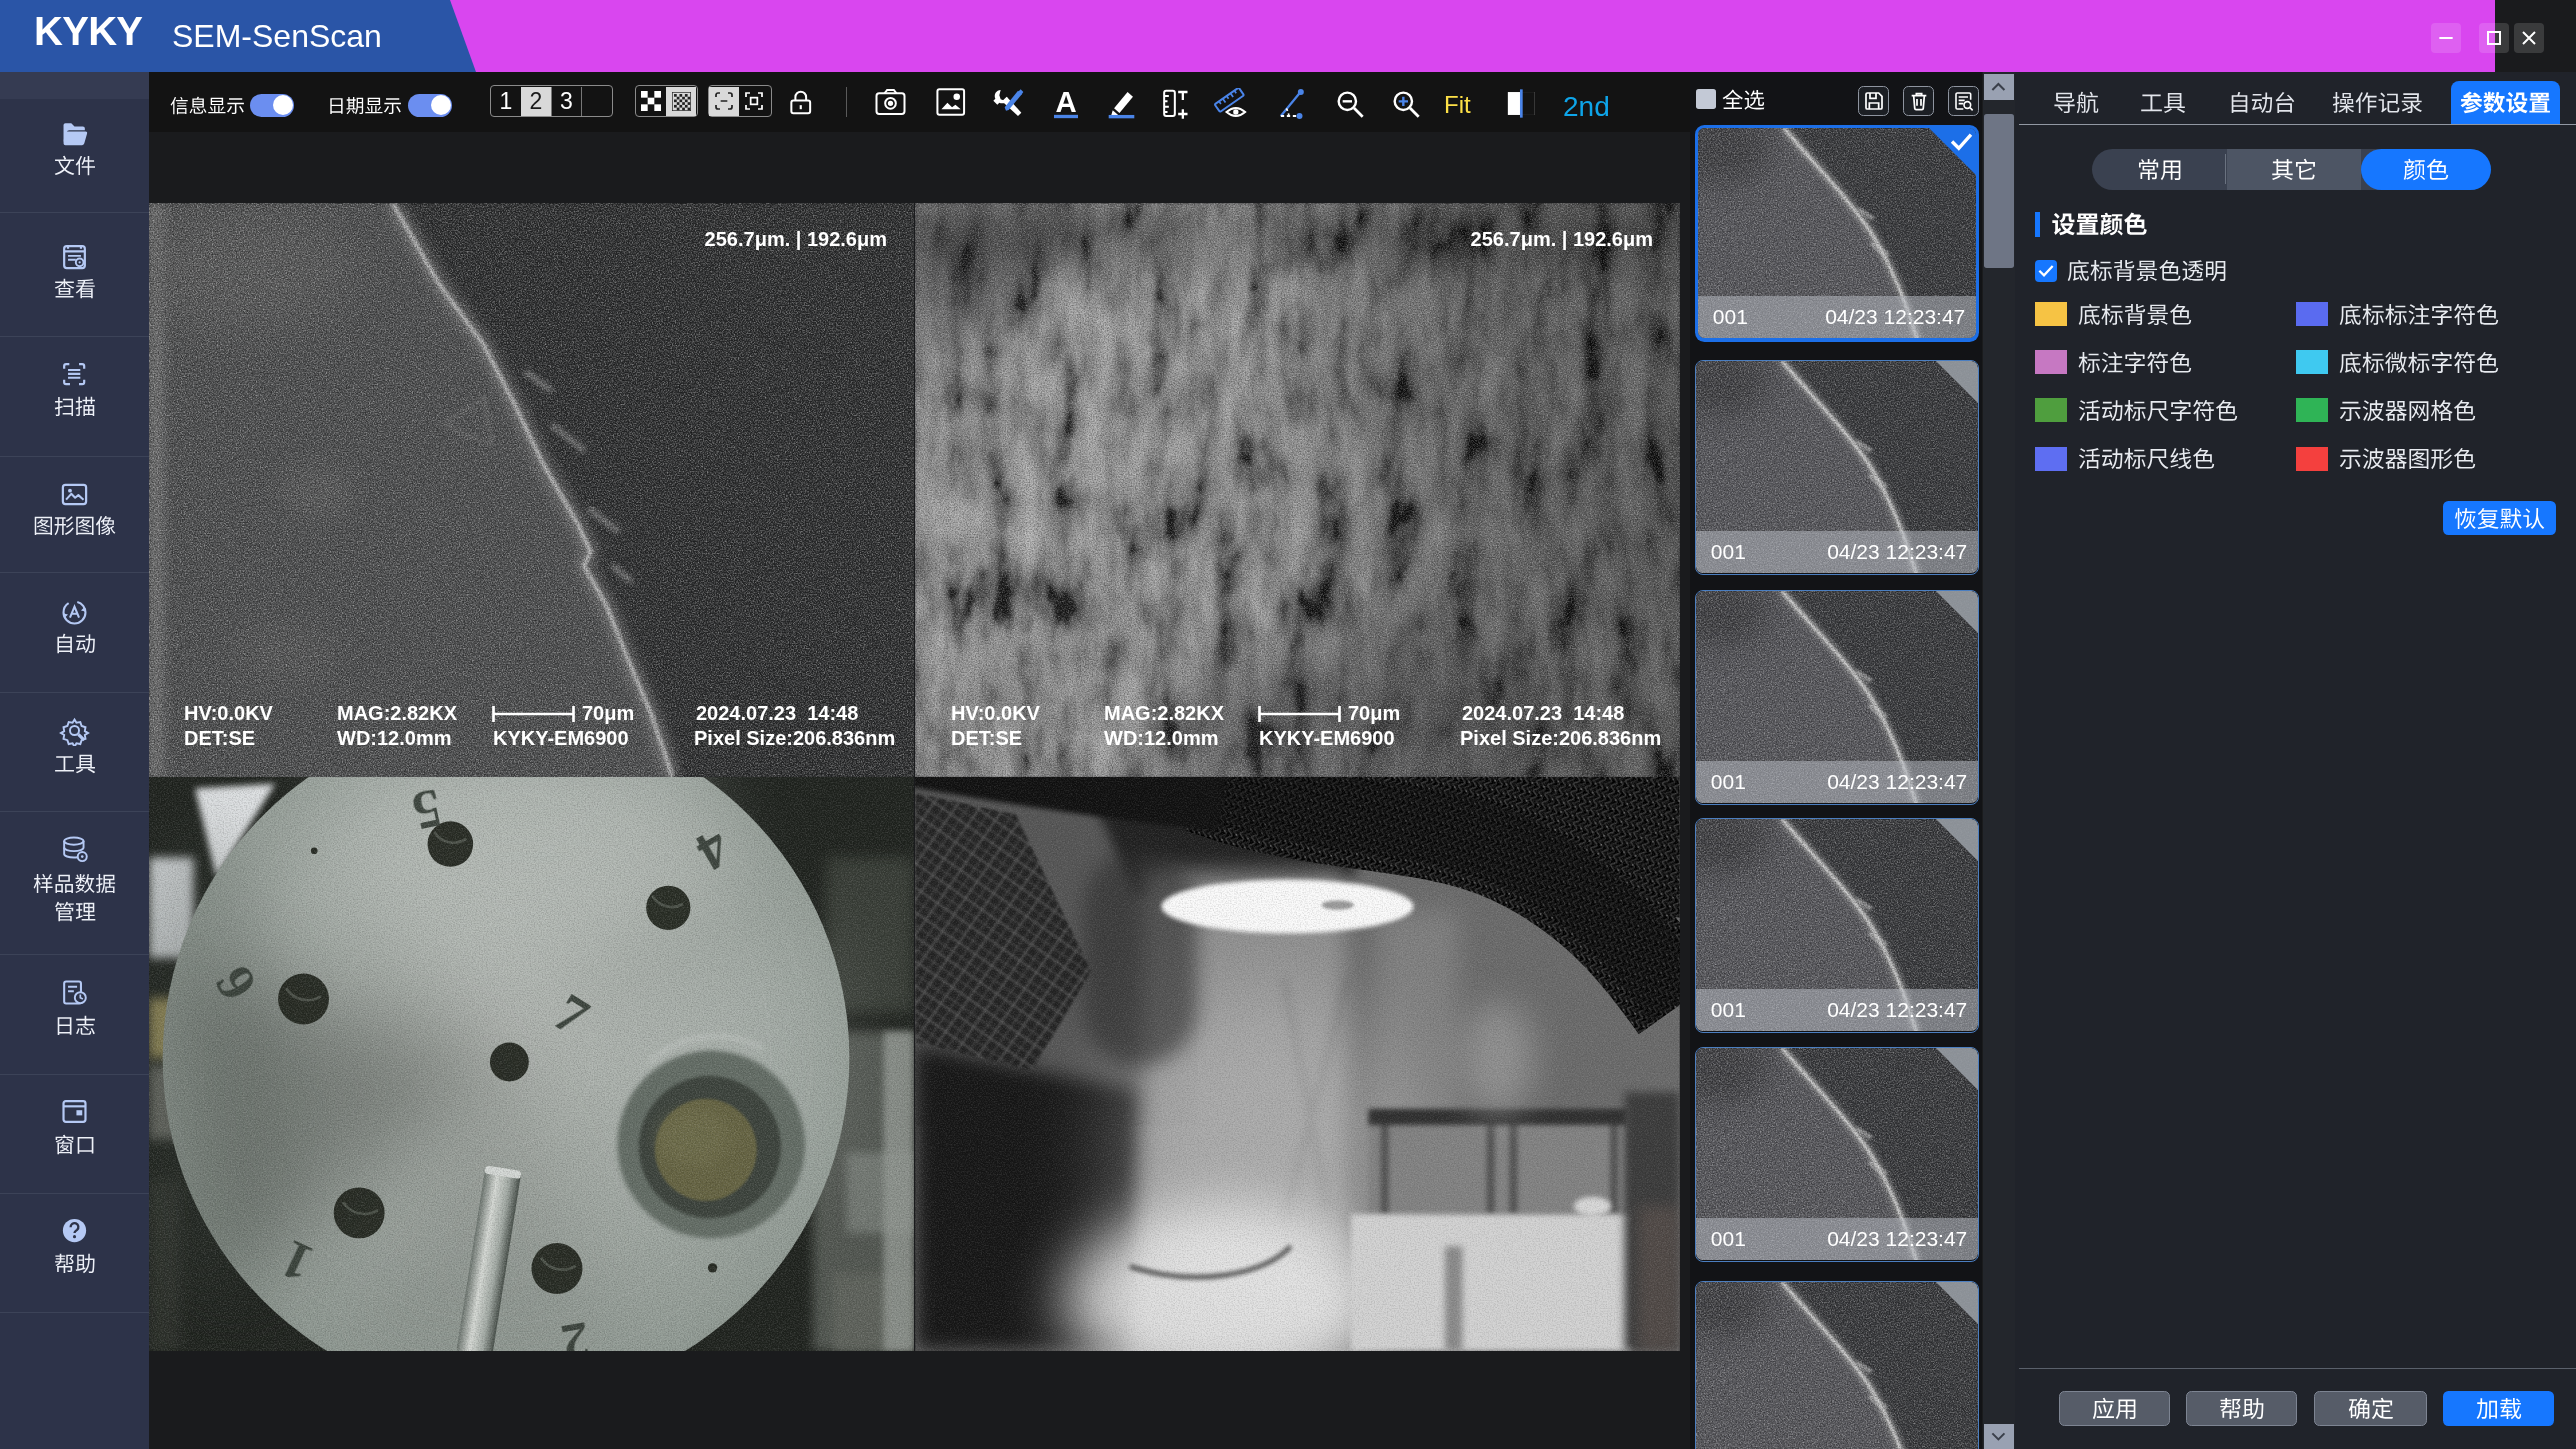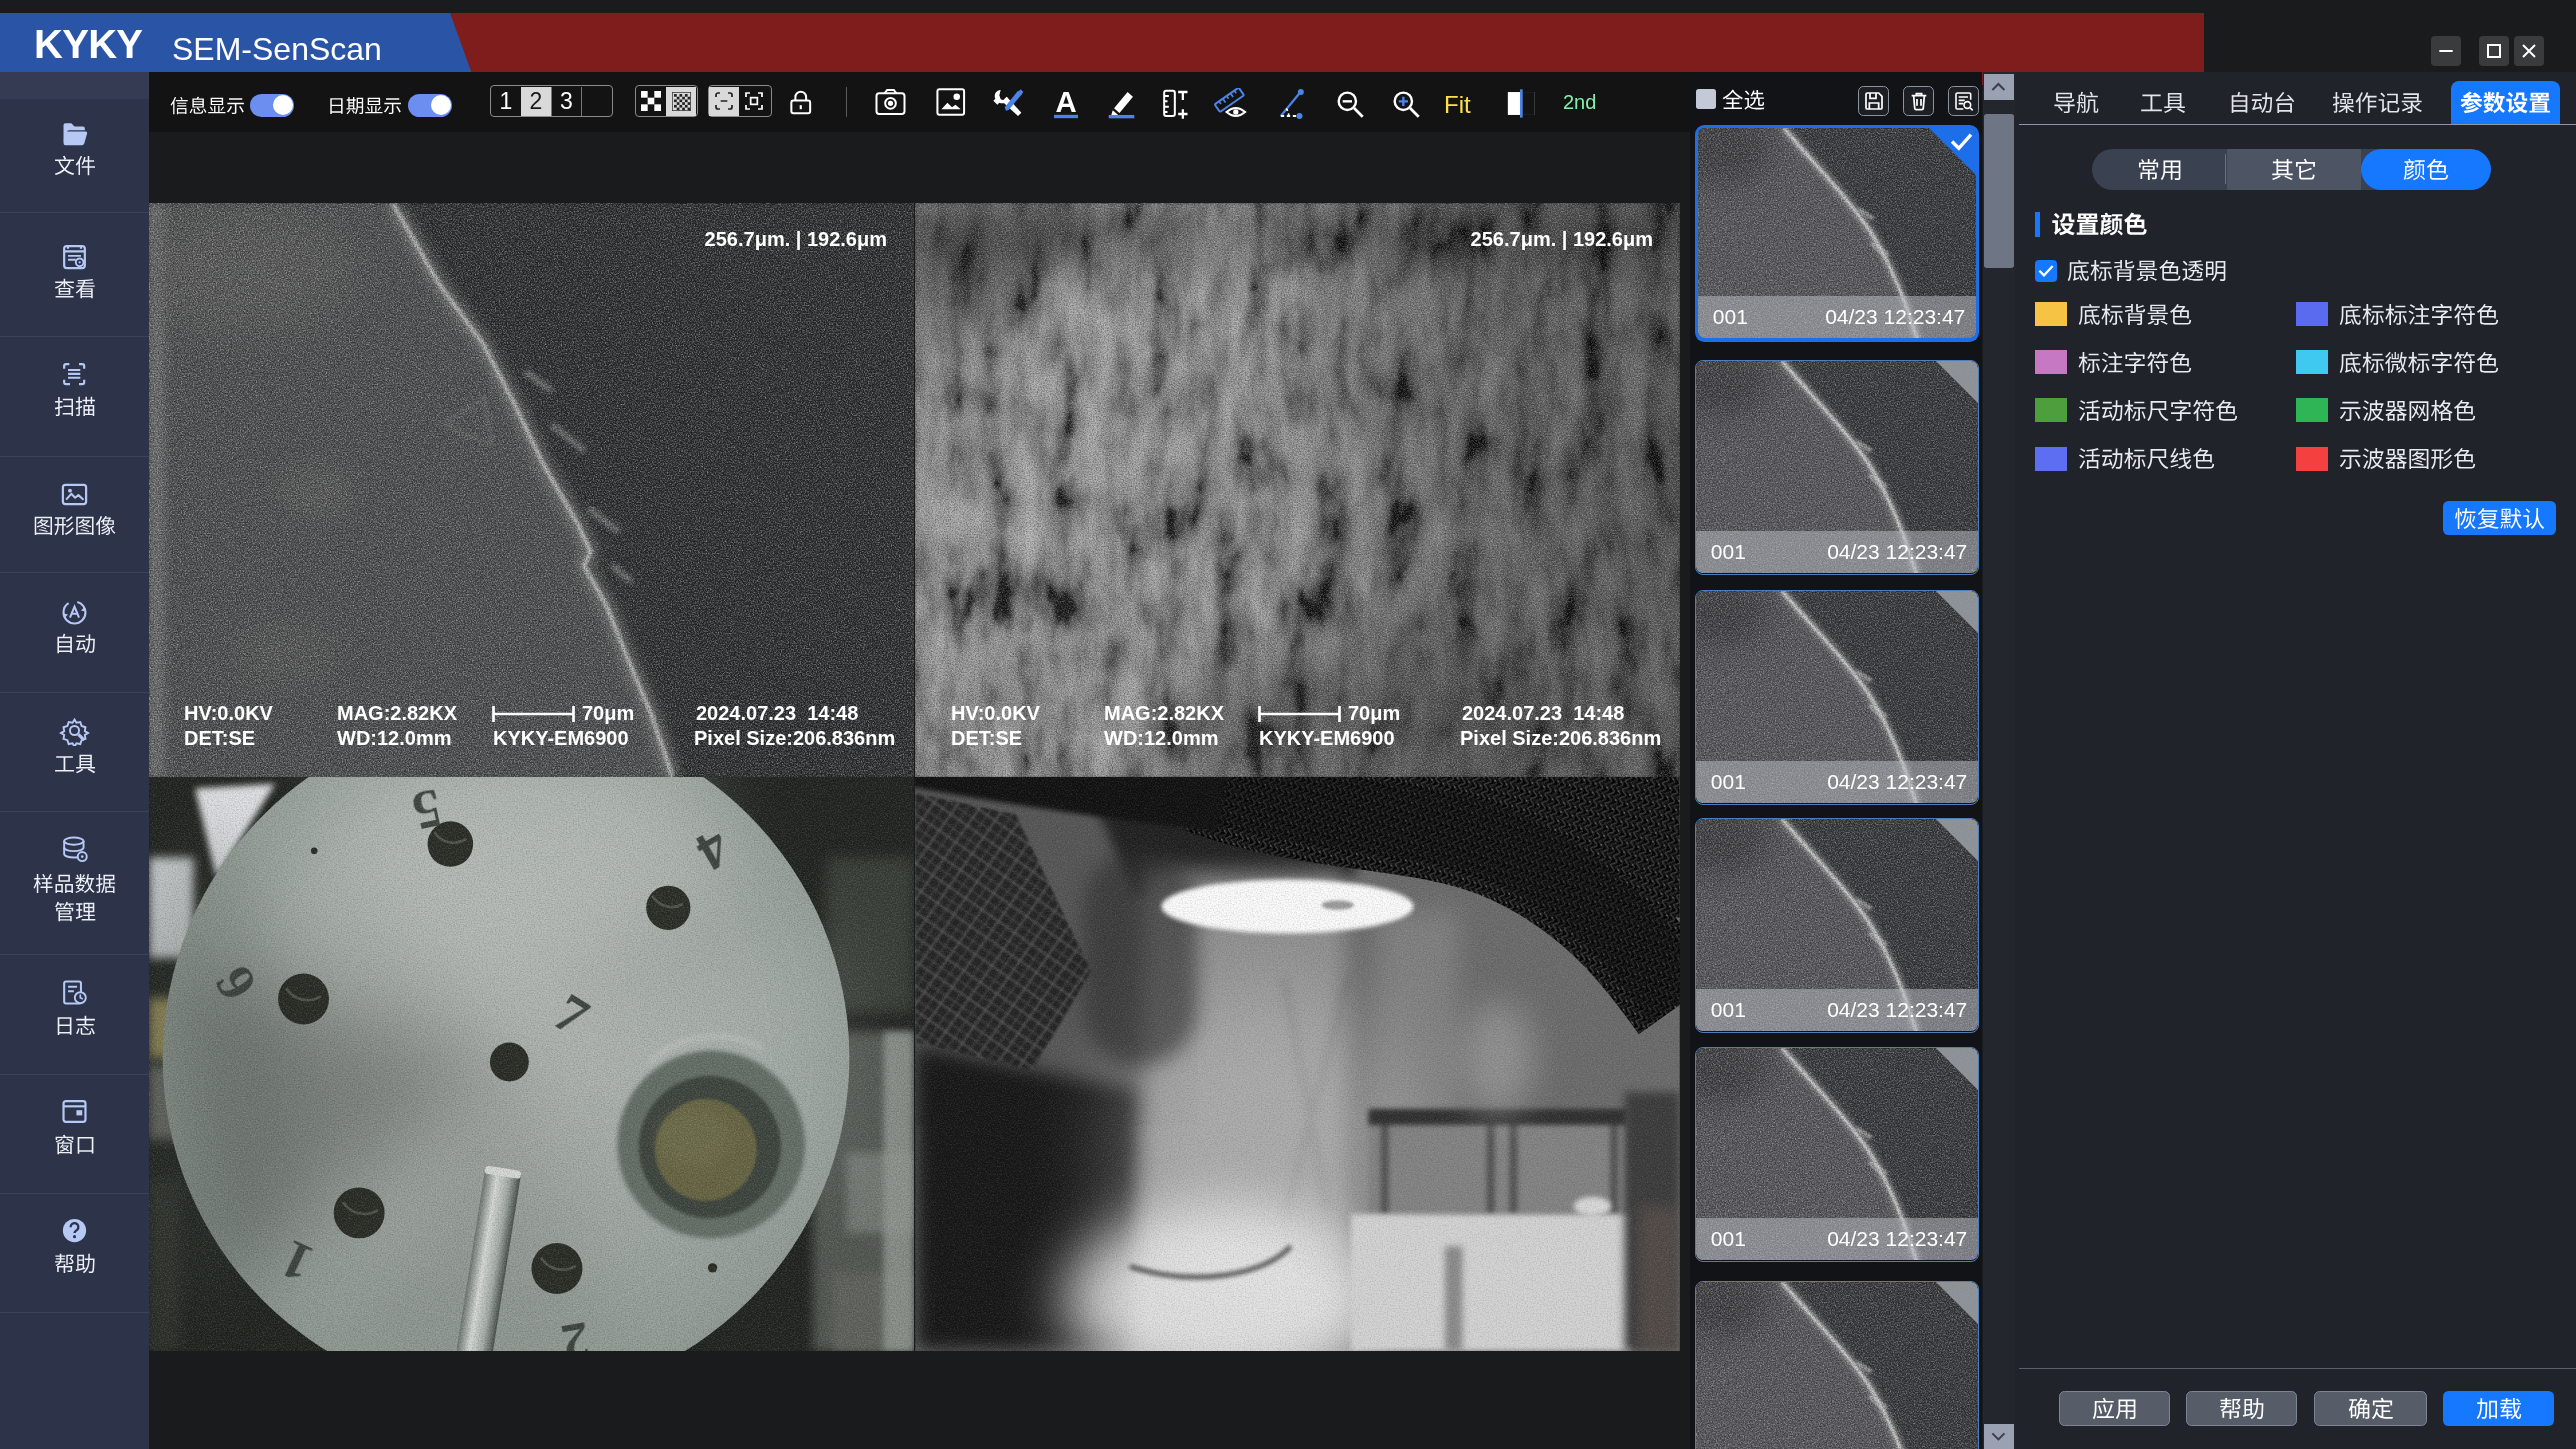--- a/index.html
+++ b/index.html
@@ -57,21 +57,21 @@
  <feTurbulence type="fractalNoise" baseFrequency="0.02 0.009" numOctaves="4" seed="17" stitchTiles="stitch"></feTurbulence>
  <feColorMatrix type="matrix" values="1.15 0 0 0 -0.28 1.15 0 0 0 -0.28 1.15 0 0 0 -0.28 0 0 0 0 1"></feColorMatrix>
 </filter>
 <filter id="fiber2" x="0" y="0" width="100%" height="100%">
  <feTurbulence type="fractalNoise" baseFrequency="0.055 0.012" numOctaves="4" seed="29" stitchTiles="stitch"></feTurbulence>
  <feColorMatrix type="matrix" values="1.4 0 0 0 -0.2 1.4 0 0 0 -0.2 1.4 0 0 0 -0.2 0 0 0 0 1"></feColorMatrix>
 </filter>
 </defs>
 </svg>
 
-<div class="abs" style="left:0;top:13px;width:2204px;height:72px;background:#7f1d1d">
+<div class="abs" style="left:0;top:0;width:2495px;height:72px;background:#d946ef">
  <div class="abs" style="left:0;top:0;width:483px;height:72px;background:#2a55a7;clip-path:polygon(0 0,450px 0,476px 72px,0 72px)"></div>
  <div class="abs" style="left:34px;top:8.7px;color:#fff;font-weight:700;font-size:40px;letter-spacing:-0.7px">KYKY</div>
  <div class="abs" style="left:172px;top:18px;color:#fff;font-size:32px">SEM-SenScan</div>
  <div class="abs flexc" style="left:2431px;top:23px;width:30px;height:30px;background:rgba(255,255,255,.14);border-radius:4px;justify-content:center">
   <svg width="20" height="20" viewBox="0 0 30 30">
         <path d="M5 15H25" stroke="#fff" stroke-width="3"></path>
       </svg>
     </div>
  <div class="abs flexc" style="left:2479px;top:23px;width:30px;height:30px;background:rgba(255,255,255,.14);border-radius:4px;justify-content:center">
   <svg width="20" height="20" viewBox="0 0 30 30">
@@ -362,21 +362,21 @@
       <circle cx="20" cy="20" r="13"></circle>
       <path d="M30 30l13 13" stroke-width="4.2"></path>
       <path d="M13 20h14M20 13v14" stroke="#4a84e8"></path>
     </svg></div>
 <div class="abs" style="left:1444px;top:91px;color:#fde047;font-size:24px">Fit</div>
 <div class="abs" style="left:1505px;top:88px"><svg width="34" height="31" viewBox="0 0 50 46">
       <rect x="4" y="6" width="40" height="34" fill="#fff"></rect>
       <rect x="24" y="6" width="20" height="34" fill="#131313"></rect>
       <rect x="22" y="2" width="4" height="42" fill="#4a84e8"></rect>
     </svg></div>
-<div class="abs" style="left:1563px;top:91px;color:#86efac;font-size:20px">2nd</div>
+<div class="abs" style="left:1563px;top:91px;color:#0ea5e9;font-size:28px">2nd</div>
 <div class="abs" style="left:149px;top:203px;width:765px;height:574px"><svg width="765" height="574" viewBox="0 0 1140 855">
 <rect width="1140" height="855" fill="#2a2b2c"></rect>
 <polygon points="0,0 363,0 432,120 498,210 545,300 588,390 640,480 658,520 648,540 682,600 714,680 748,760 772,830 780,855 0,855" fill="#4a4b4c"></polygon>
 <path d="M363,0 L432,120 L498,210 L545,300 L588,390 L640,480 L658,520 L648,540 L682,600 L714,680 L748,760 L772,830 L780,855" fill="none" stroke="#7e7e7e" stroke-width="22" style="filter:blur(8px)" opacity="0.7"></path>
 <path d="M363,0 L432,120 L498,210 L545,300 L588,390 L640,480 L658,520 L648,540 L682,600 L714,680 L748,760 L772,830 L780,855" fill="none" stroke="#c9c9c9" stroke-width="6" style="filter:blur(2px)" opacity="0.85"></path>
 <path d="M560,250 l40,30 M600,330 l50,40 M655,455 l45,35 M690,540 l30,25" stroke="#a9a9a9" stroke-width="9" style="filter:blur(4px)" opacity="0.55"></path>
 <rect x="0" y="0" width="22" height="855" fill="#7e7e7e" style="filter:blur(9px)" opacity="0.7"></rect>
 <ellipse cx="140" cy="100" rx="170" ry="90" fill="#5c5c5c" style="filter:blur(40px)" opacity="0.7"></ellipse>
 <ellipse cx="250" cy="430" rx="60" ry="40" fill="#5e5e5e" style="filter:blur(18px)" opacity="0.55"></ellipse>
 <ellipse cx="200" cy="670" rx="80" ry="50" fill="#595959" style="filter:blur(22px)" opacity="0.5"></ellipse>

